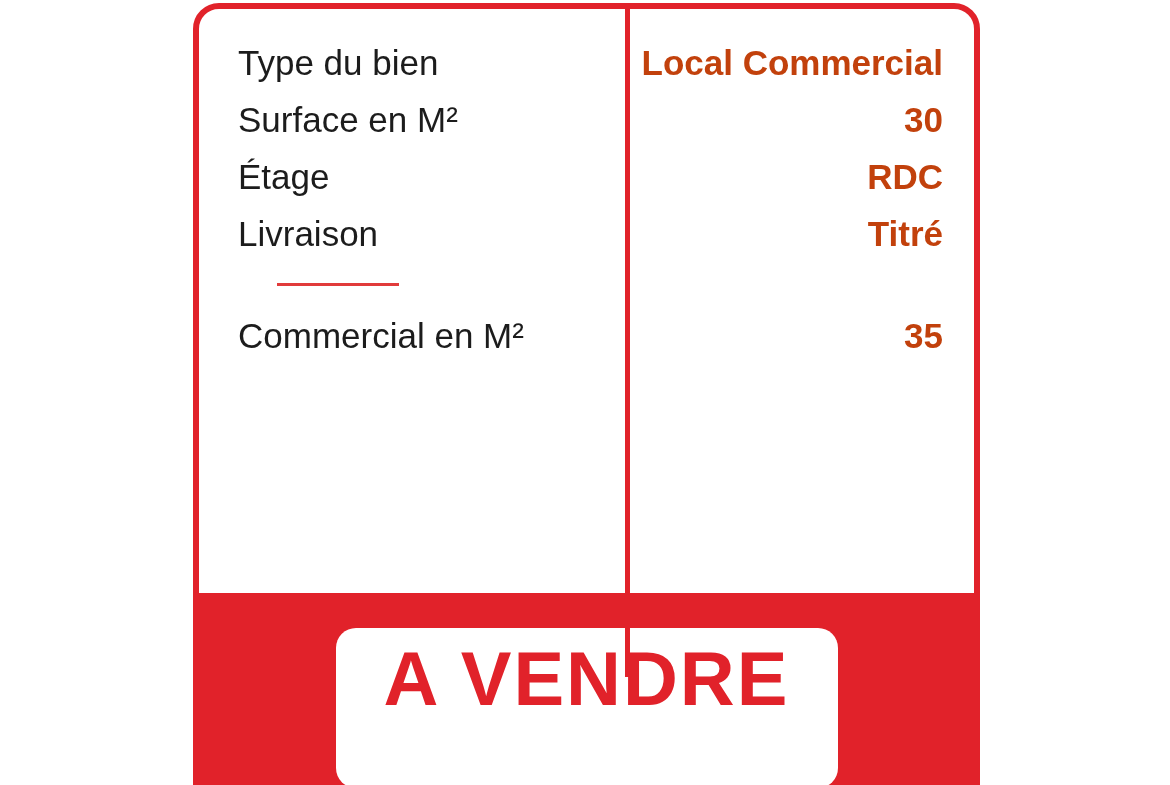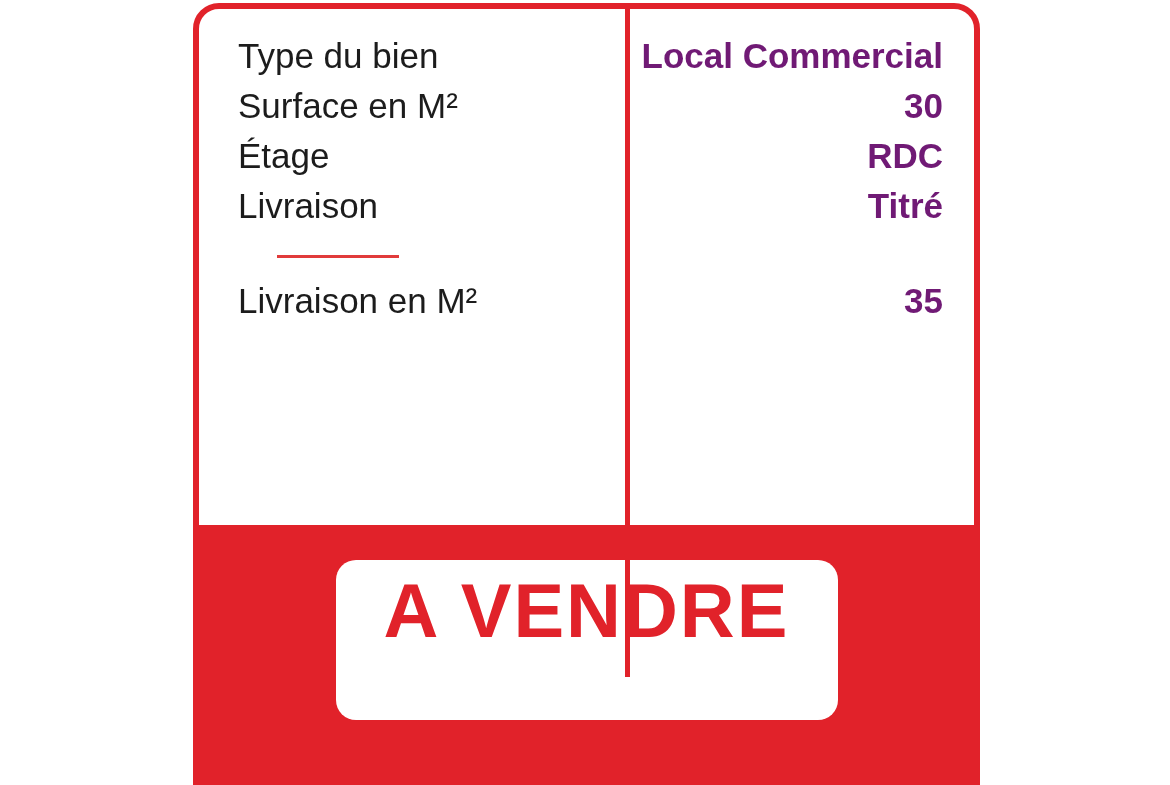--- a/index.html
+++ b/index.html
@@ -20,34 +20,34 @@
     position:absolute;left:193px;top:3px;
     width:787px;height:815px;
     background:#fff;
     border:6px solid var(--red);
     border-radius:26px 26px 0 0;
     overflow:hidden;
     display:flex;flex-direction:column;
   }
   .content{
     position:relative;
-    height:516px;flex:none;
+    height:584px;flex:none;
   }
   .vdivider{
     position:absolute;top:0;left:426px;
     width:5px;height:668px;
     background:var(--red);
   }
   .rows{padding:22px 31px 0 39px;}
   .row{
     display:flex;justify-content:space-between;align-items:baseline;
     line-height:50px;font-size:35px;
   }
   .label{color:var(--text);font-weight:400;}
-  .value{color:#701a75;font-weight:700;}
+  .value{color:#c2410c;font-weight:700;margin-top:7px;}
   .separator{
     width:122px;height:3px;border:none;
     background:var(--red-light);
     margin:24px 0 18px 39px;
   }
   .band{
     flex:1;background:var(--red);
     display:flex;justify-content:center;align-items:flex-start;
   }
   .badge{
@@ -88,21 +88,21 @@
         <span class="value">RDC</span>
       </div>
       <div class="row">
         <span class="label">Livraison</span>
         <span class="value">Titré</span>
       </div>
 
       <hr class="separator">
 
       <div class="row">
-        <span class="label">Livraison en M²</span>
+        <span class="label">Commercial en M²</span>
         <span class="value">35</span>
       </div>
     </div>
   </div>
 
   <div class="band">
     <div class="badge">
       <span class="badge-text">A VENDRE</span>
     </div>
   </div>

